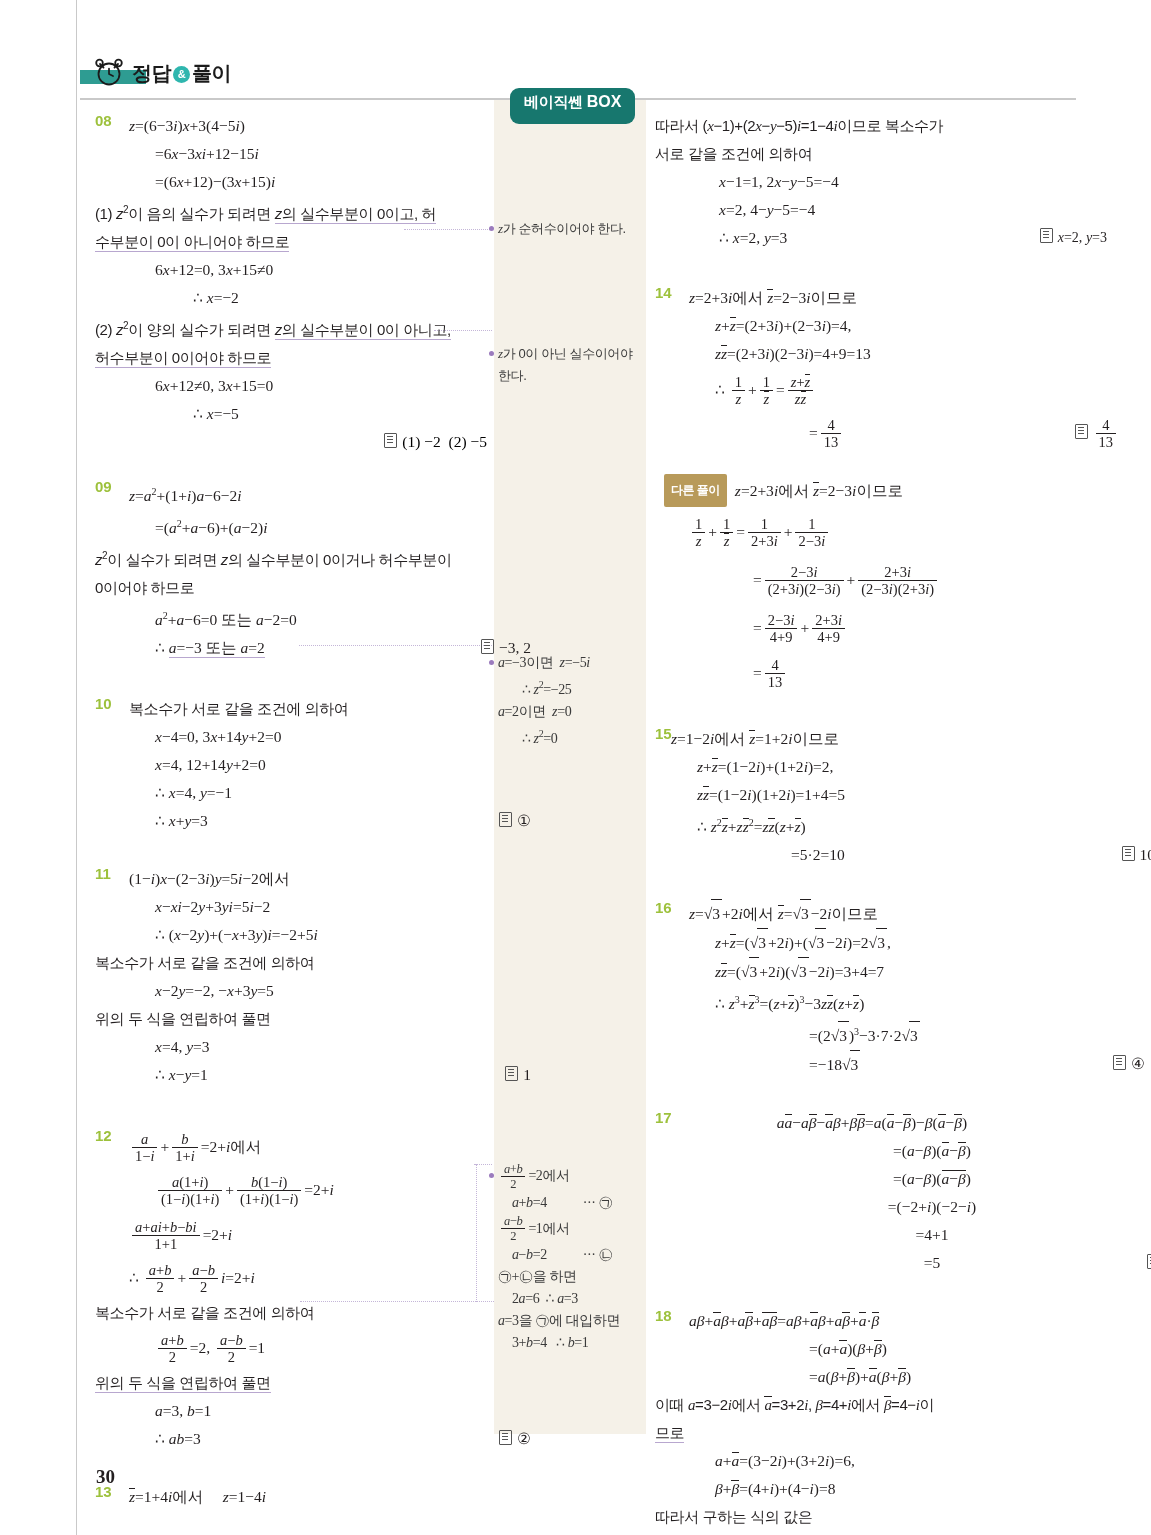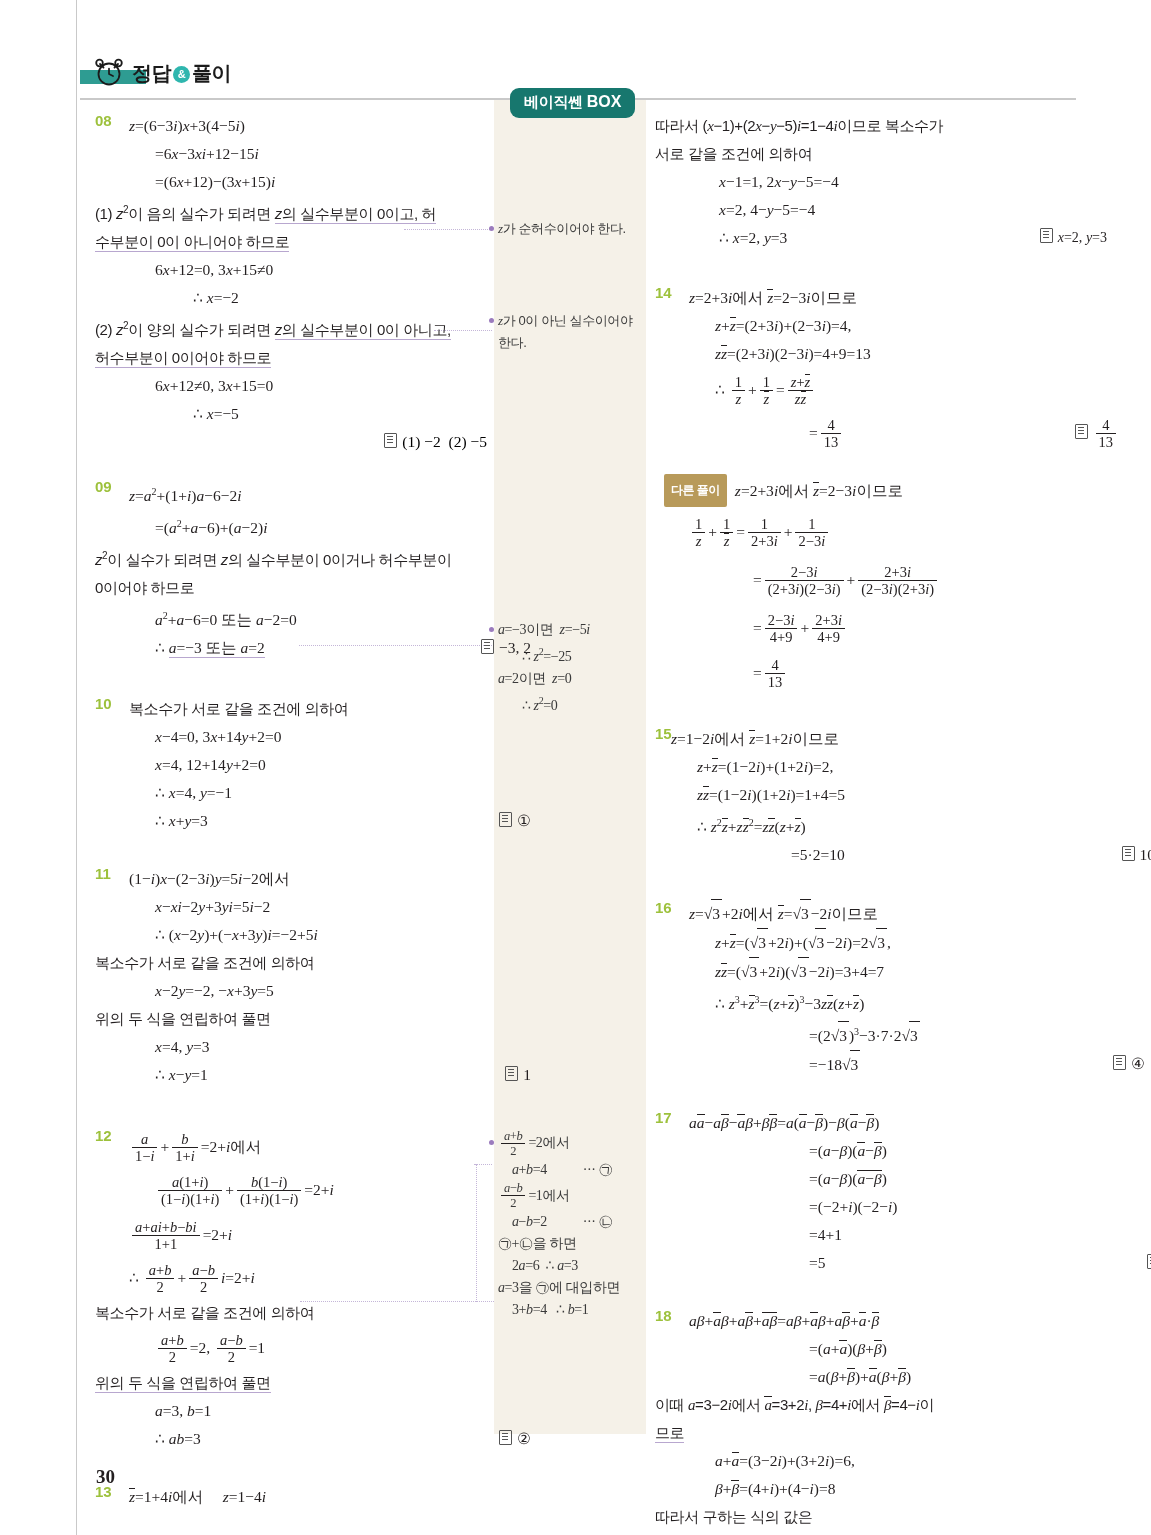--- a/index.html
+++ b/index.html
@@ -39,21 +39,21 @@
     text-align:center;font-size:11px;vertical-align:2px;margin:0 2px;
   }
   .hdr-rule{
     position:absolute;left:80px;top:98px;width:996px;height:2px;background:#c9c9c9;
   }
   
   .box-tab{
     position:absolute;left:510px;top:88px;
     background:#17776e;color:#fff;
     border-radius:9px;
-    padding:5px 14px 6px 14px;
+    padding:5px 14px 12px 14px;
     font-family:"Liberation Sans", sans-serif;
     font-weight:bold;font-size:15px;
     letter-spacing:-0.3px;
     white-space:nowrap;
     z-index:6;
   }
   .box-tab .bx{font-size:16px;letter-spacing:0px;}
   
   .center-col{
     position:absolute;left:494px;top:100px;width:152px;height:1334px;
@@ -278,21 +278,21 @@
 
   </div>
 
   <div class="col-notes">
 
     <div class="note" style="margin-top:106px;">
       <span class="bullet"></span>
       <div class="nl"><span class="it" style="font-family:'Liberation Serif',serif;">z</span>가 순허수이어야 한다.</div>
     </div>
 
-    <div class="note" style="margin-top:70px;">
+    <div class="note" style="margin-top:103px;">
       <span class="bullet"></span>
       <div class="nl"><span class="it" style="font-family:'Liberation Serif',serif;">z</span>가 0이 아닌 실수이어야</div>
       <div class="nl">한다.</div>
     </div>
 
     <div class="note" style="margin-top:265px;">
       <span class="bullet"></span>
       <div class="nl m"><span class="it">a</span>=−3이면&nbsp; <span class="it">z</span>=−5<span class="it">i</span></div>
       <div class="nl m" style="padding-left:24px;">∴ <span class="it">z</span><span class="sup">2</span>=−25</div>
       <div class="nl m"><span class="it">a</span>=2이면&nbsp; <span class="it">z</span>=0</div>
@@ -396,21 +396,21 @@
         <div class="ln indent1">∴ <span class="it">z</span><span class="sup">3</span>+<span class="ovl"><span class="it">z</span></span><span class="sup">3</span>=(<span class="it">z</span>+<span class="ovl"><span class="it">z</span></span>)<span class="sup">3</span>−3<span class="it">z</span><span class="ovl"><span class="it">z</span></span>(<span class="it">z</span>+<span class="ovl"><span class="it">z</span></span>)</div>
         <div class="ln indent3">=(2√<span class="sqrt">3</span>)<span class="sup">3</span>−3·7·2√<span class="sqrt">3</span></div>
         <div class="ln indent3" style="position:relative;">=−18√<span class="sqrt">3</span>
           <span style="position:absolute;right:-90px;top:0;font-size:15.5px;white-space:nowrap;"><span class="ansicon"></span>④</span>
         </div>
       </div>
     </div>
 
     <div class="blk" style="margin-top:30px;">
       <div class="qnum">17</div>
-      <div class="body-lines" style="margin-left:34px;">
+      <div class="body-lines" style="margin-left:34px;text-align:center;">
         <div class="ln"><span class="it">a</span><span class="ovl"><span class="it">a</span></span>−<span class="it">a</span><span class="ovl"><span class="it">β</span></span>−<span class="ovl"><span class="it">a</span></span><span class="it">β</span>+<span class="it">β</span><span class="ovl"><span class="it">β</span></span>=<span class="it">a</span>(<span class="ovl"><span class="it">a</span></span>−<span class="ovl"><span class="it">β</span></span>)−<span class="it">β</span>(<span class="ovl"><span class="it">a</span></span>−<span class="ovl"><span class="it">β</span></span>)</div>
         <div class="ln indent3">=(<span class="it">a</span>−<span class="it">β</span>)(<span class="ovl"><span class="it">a</span></span>−<span class="ovl"><span class="it">β</span></span>)</div>
         <div class="ln indent3">=(<span class="it">a</span>−<span class="it">β</span>)(<span class="ovl"><span class="it">a</span>−<span class="it">β</span></span>)</div>
         <div class="ln indent3">=(−2+<span class="it">i</span>)(−2−<span class="it">i</span>)</div>
         <div class="ln indent3">=4+1</div>
         <div class="ln indent3" style="position:relative;">=5
           <span style="position:absolute;right:-124px;top:0;font-size:15.5px;white-space:nowrap;"><span class="ansicon"></span>⑤</span>
         </div>
       </div>
     </div>

